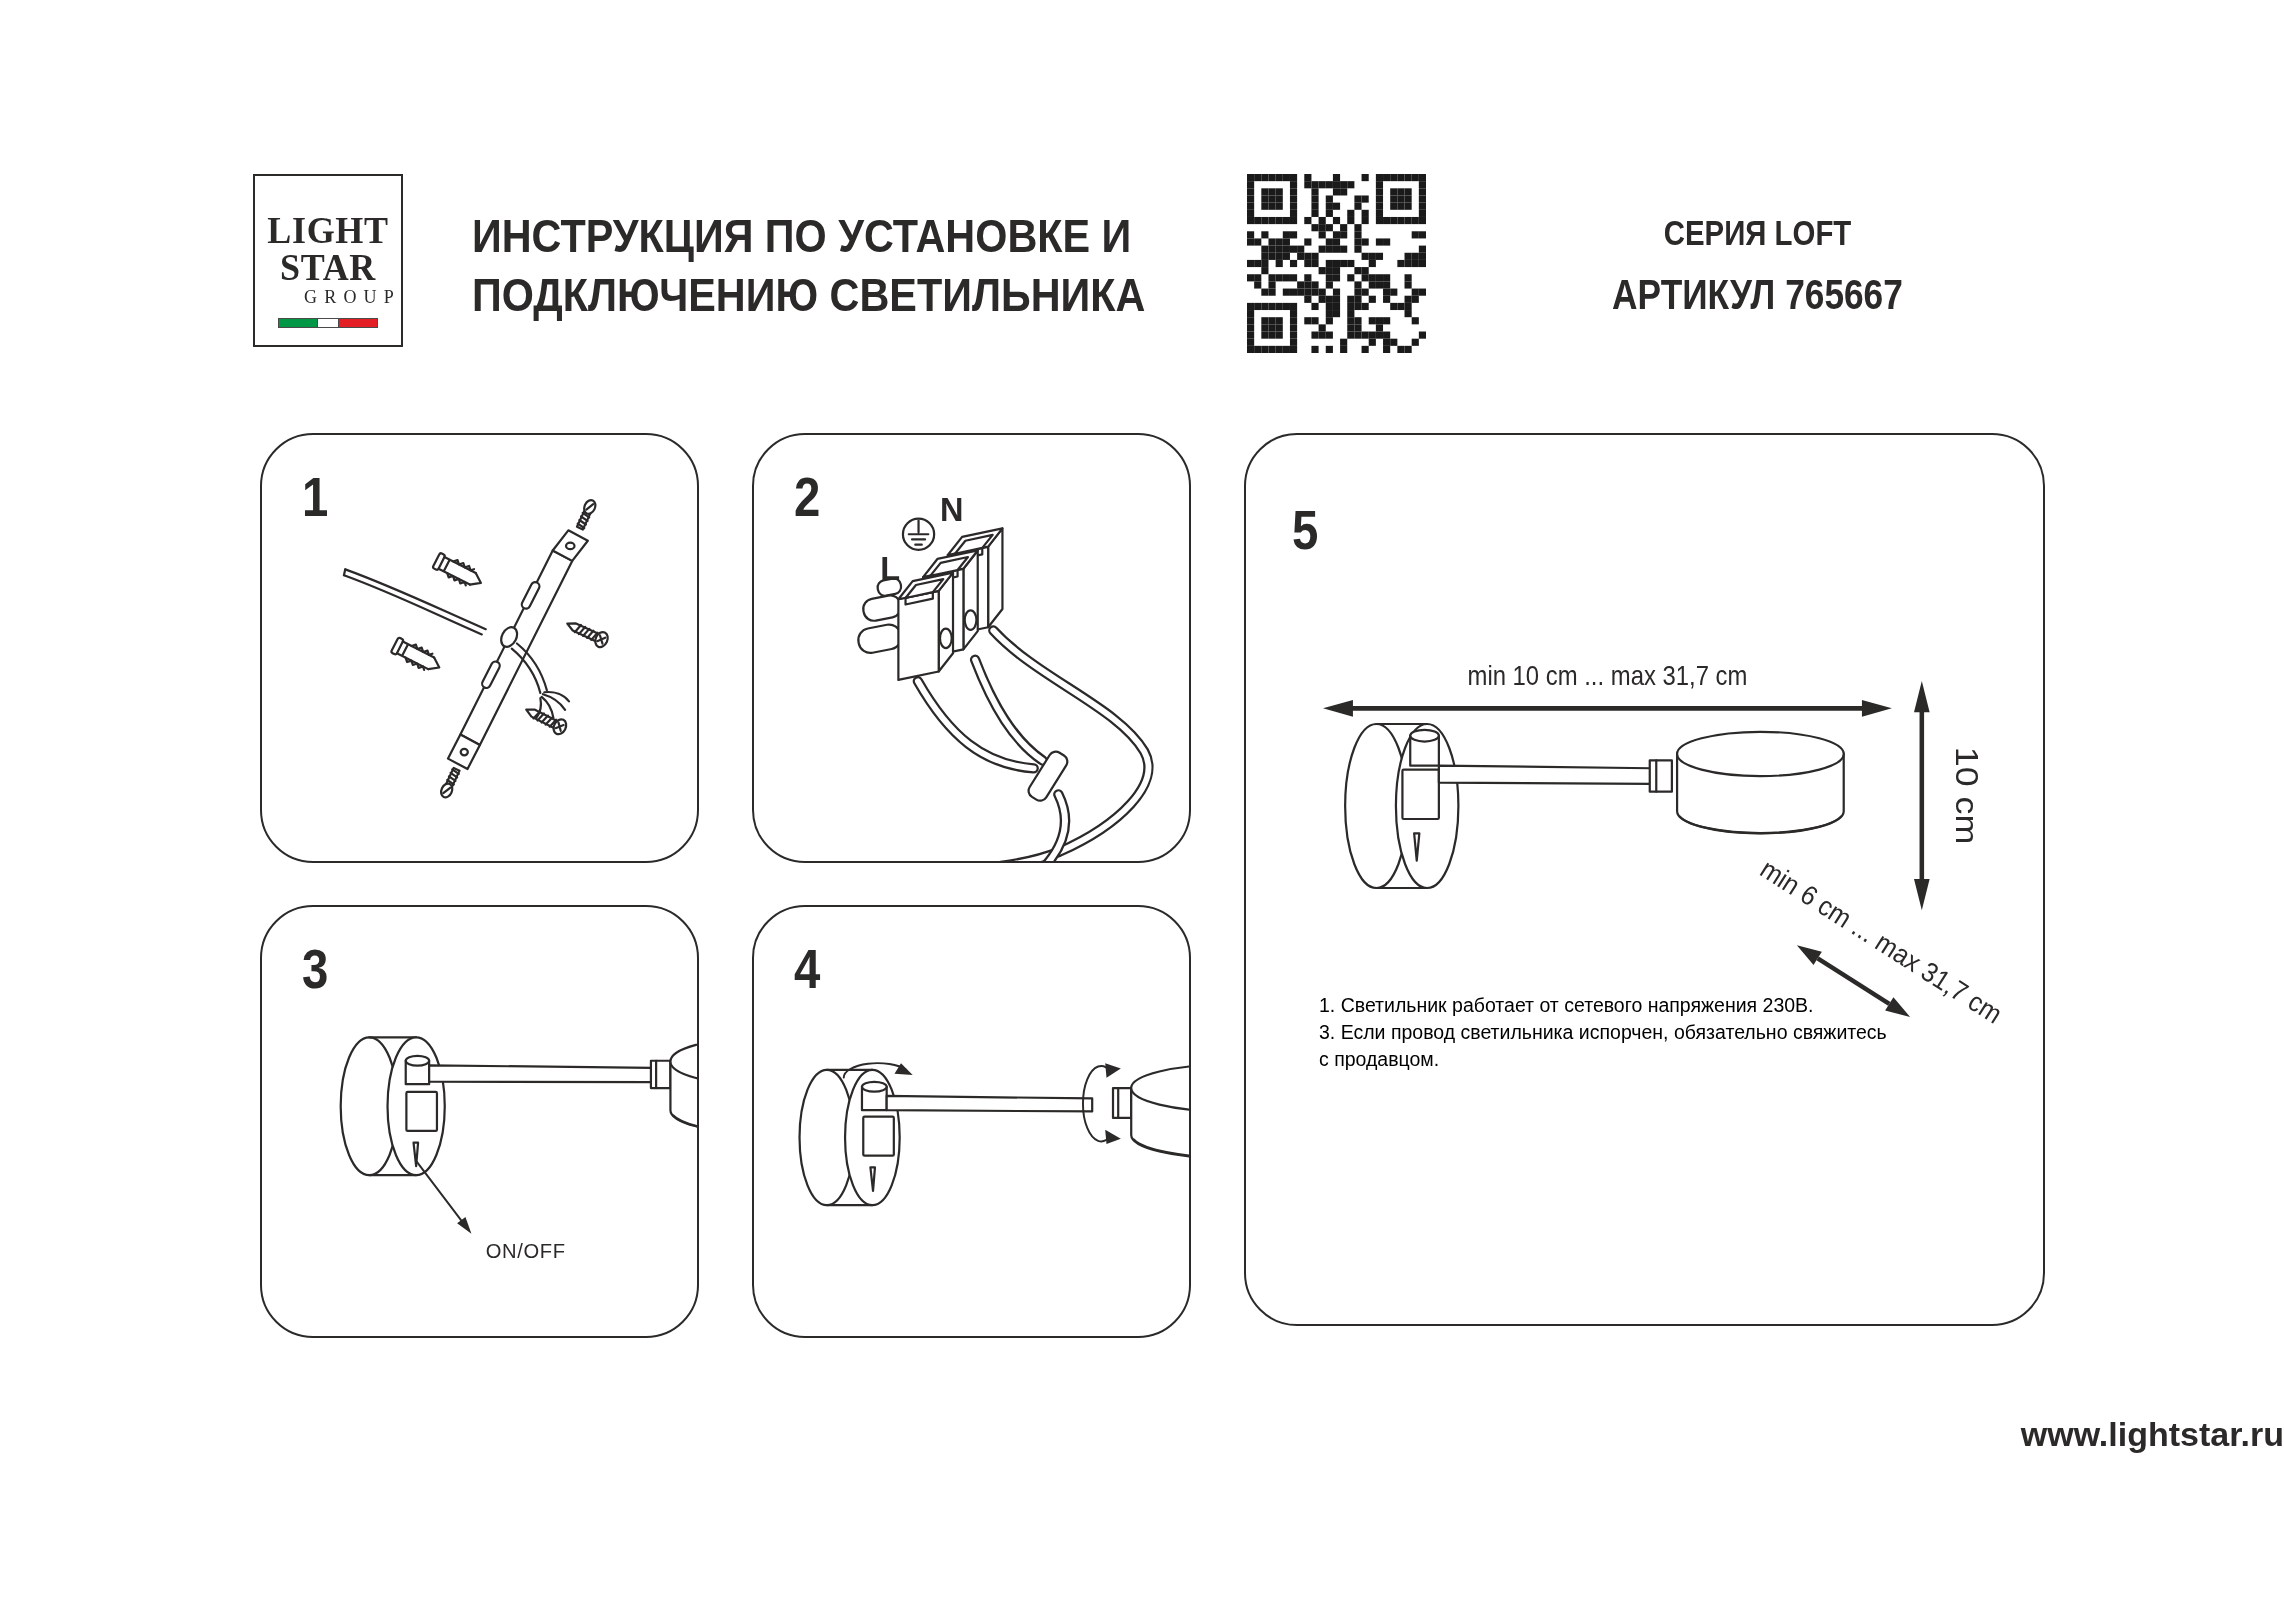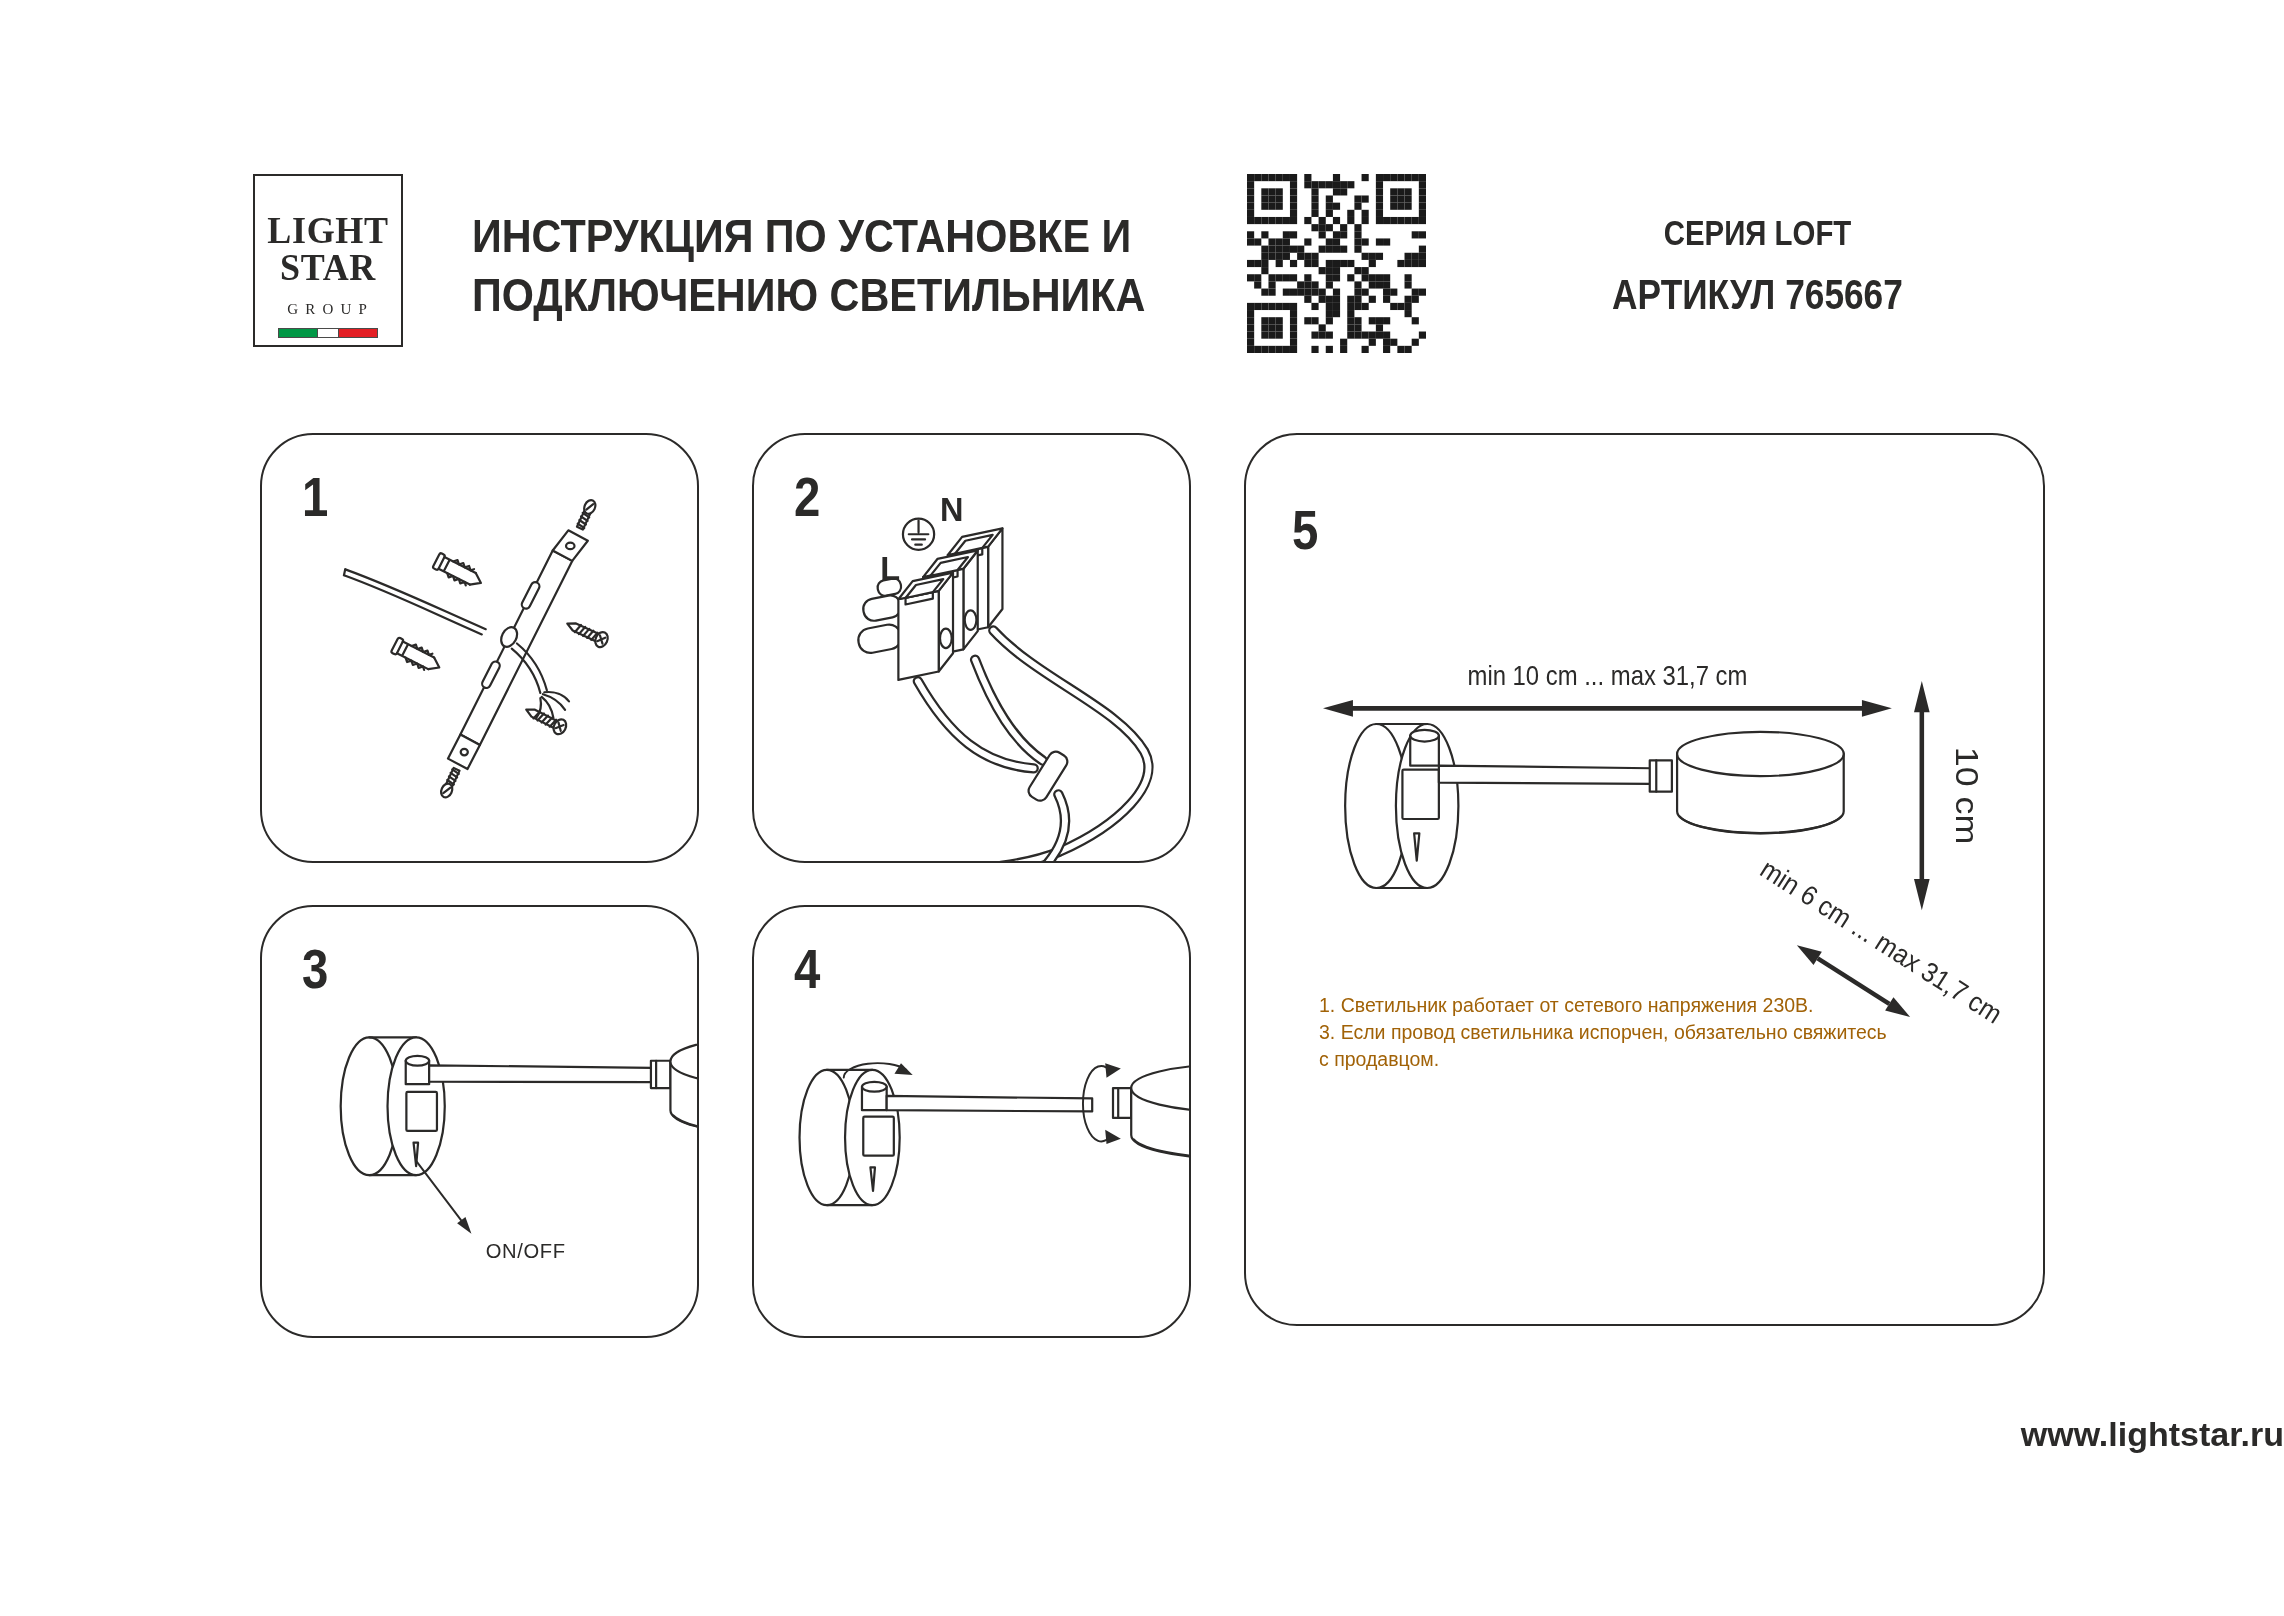--- a/index.html
+++ b/index.html
@@ -1,21 +1,21 @@
 <!DOCTYPE html>
 <html style="font-size:10.4px"><head>
 <meta charset="utf-8">
 <style>
   html,body{margin:0;padding:0;background:#ffffff;}
   body{width:2284px;height:1616px;position:relative;font-family:"Liberation Sans",sans-serif;color:#2b2a29;}
   .abs{position:absolute;}
   
   .logo-box{left:253px;top:174px;width:150px;height:173px;border:2px solid #2b2a29;box-sizing:border-box;text-align:center;}
   .logo-word{font-family:"Liberation Serif","DejaVu Serif",serif;font-weight:bold;font-size:36px;line-height:37px;letter-spacing:0.7px;color:#2b2a29;transform:scaleY(1.05);}
-  .logo-group{font-family:"Liberation Serif","DejaVu Serif",serif;font-size:15px;letter-spacing:7.2px;margin-top:15px;margin-left:5.2px;color:#2b2a29;}
+  .logo-group{font-family:"Liberation Serif","DejaVu Serif",serif;font-size:18px;letter-spacing:7.2px;margin-top:1px;margin-left:5.2px;color:#2b2a29;text-align:right;}
   .logo-pad{padding-top:36px;}
   .flag{width:98px;height:8.5px;margin:9.8px auto 0;border:1.3px solid #4a4a49;display:flex;box-sizing:content-box;}
   .flag div{height:100%;}
   .flag .g{width:40%;background:#009846;border-right:1.3px solid #4a4a49;}
   .flag .w{width:20%;background:#ffffff;}
   .flag .r{width:40%;background:#e31e24;border-left:1.3px solid #4a4a49;}
   .title{left:472px;top:206px;font-size:47px;line-height:59px;font-weight:bold;transform:scaleX(.88);transform-origin:left top;white-space:nowrap;color:#2b2a29;}
   .qr{left:1247px;top:174px;width:179px;height:179px;}
   .hdr-right{left:1484px;top:0px;width:547px;text-align:center;}
   .series{position:absolute;left:0;top:213px;width:547px;font-size:35px;font-weight:bold;transform:scaleX(.84);white-space:nowrap;}
@@ -25,21 +25,21 @@
   .pnum{position:absolute;left:40px;top:35px;font-size:55px;line-height:55px;font-weight:bold;transform:scaleX(.86);transform-origin:left top;color:#2b2a29;}
   .panel svg{position:absolute;left:0;top:0;}
   .drw{stroke:#2b2a29;stroke-width:3.4;fill:none;stroke-linecap:round;stroke-linejoin:round;}
   .wht{fill:#ffffff;}
   .ink{fill:#2b2a29;stroke:none;}
   .dim{stroke:#2b2a29;stroke-width:7;fill:none;}
   .svgtxt{font-family:"Liberation Sans",sans-serif;fill:#2b2a29;}
   .wire-o{stroke:#2b2a29;stroke-width:16;fill:none;stroke-linecap:round;}
   .wire-i{stroke:#ffffff;stroke-width:9;fill:none;stroke-linecap:round;}
   
-  .notes{position:absolute;left:73px;top:557px;width:710px;font-size:19.5px;line-height:27px;color:#a16207;}
+  .notes{position:absolute;left:73px;top:557px;width:710px;font-size:19.5px;line-height:27px;color:#000000;}
   
   .footer{left:0;top:1415px;width:2284px;text-align:right;font-size:34px;font-weight:bold;color:#2b2a29;}
 </style>
 </head>
 <body>
 
 <div class="abs logo-box">
   <div class="logo-pad">
     <div class="logo-word">LIGHT</div>
     <div class="logo-word">STAR</div>

